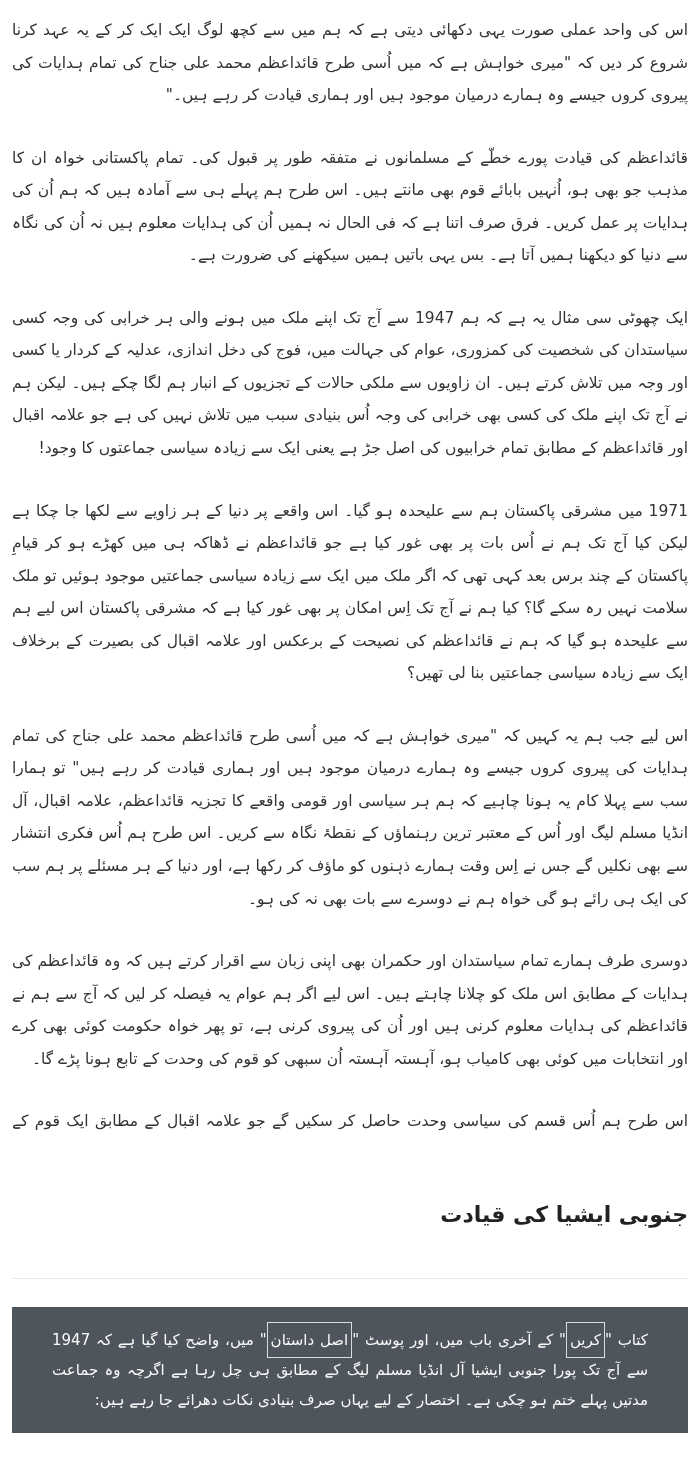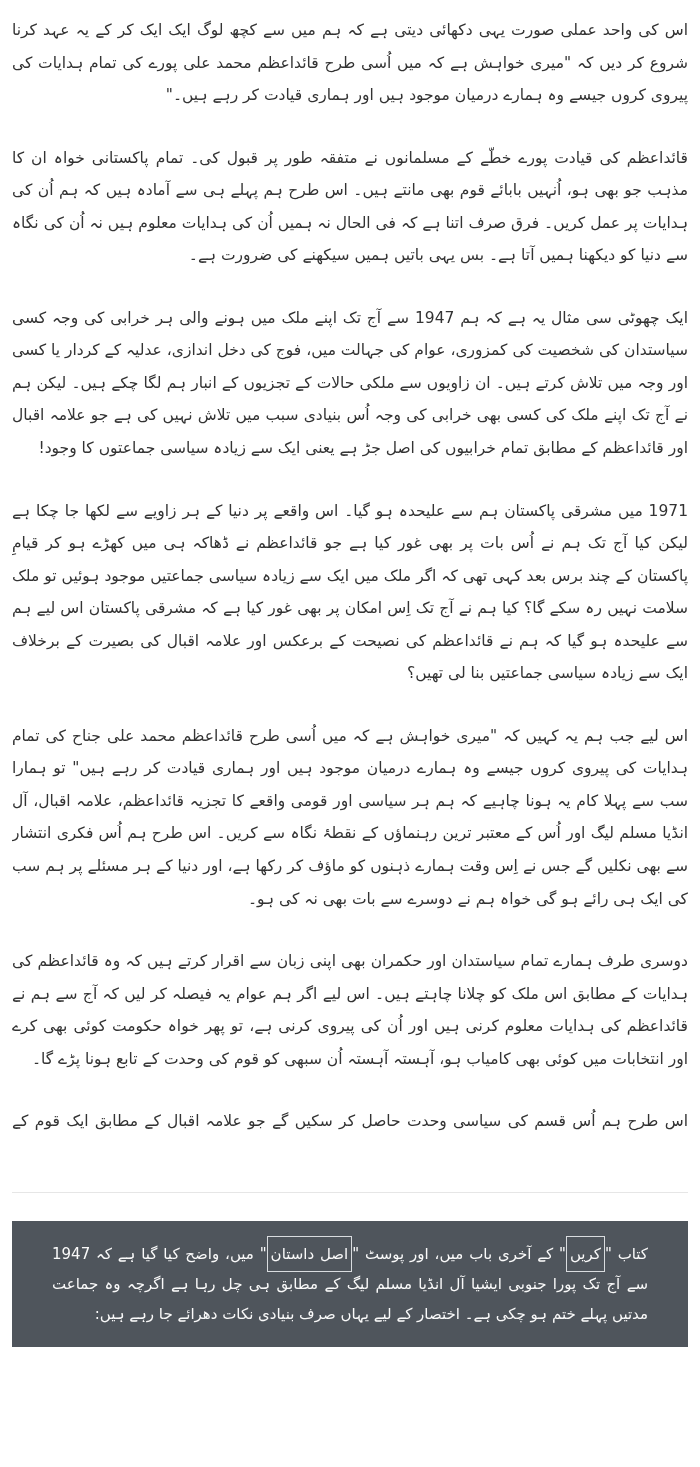--- a/index.html
+++ b/index.html
@@ -69,29 +69,30 @@
     padding:8px 3px;
     cursor:pointer;
   }
 </style>
 </head>
 <body>
 
 <div class="page">
 
   <div class="article">
-    <p>اس کی واحد عملی صورت یہی دکھائی دیتی ہے کہ ہم میں سے کچھ لوگ ایک ایک کر کے یہ عہد کرنا شروع کر دیں کہ "میری خواہش ہے کہ میں اُسی طرح قائداعظم محمد علی پورے کی تمام ہدایات کی پیروی کروں جیسے وہ ہمارے درمیان موجود ہیں اور ہماری قیادت کر رہے ہیں۔"</p>
+    <p>اس کی واحد عملی صورت یہی دکھائی دیتی ہے کہ ہم میں سے کچھ لوگ ایک ایک کر کے یہ عہد کرنا شروع کر دیں کہ "میری خواہش ہے کہ میں اُسی طرح قائداعظم محمد علی جناح کی تمام ہدایات کی پیروی کروں جیسے وہ ہمارے درمیان موجود ہیں اور ہماری قیادت کر رہے ہیں۔"</p>
     <p>قائداعظم کی قیادت پورے خطّے کے مسلمانوں نے متفقہ طور پر قبول کی۔ تمام پاکستانی خواہ ان کا مذہب جو بھی ہو، اُنہیں بابائے قوم بھی مانتے ہیں۔ اس طرح ہم پہلے ہی سے آمادہ ہیں کہ ہم اُن کی ہدایات پر عمل کریں۔ فرق صرف اتنا ہے کہ فی الحال نہ ہمیں اُن کی ہدایات معلوم ہیں نہ اُن کی نگاہ سے دنیا کو دیکھنا ہمیں آتا ہے۔ بس یہی باتیں ہمیں سیکھنے کی ضرورت ہے۔</p>
     <p>ایک چھوٹی سی مثال یہ ہے کہ ہم 1947 سے آج تک اپنے ملک میں ہونے والی ہر خرابی کی وجہ کسی سیاستدان کی شخصیت کی کمزوری، عوام کی جہالت میں، فوج کی دخل اندازی، عدلیہ کے کردار یا کسی اور وجہ میں تلاش کرتے ہیں۔ ان زاویوں سے ملکی حالات کے تجزیوں کے انبار ہم لگا چکے ہیں۔ لیکن ہم نے آج تک اپنے ملک کی کسی بھی خرابی کی وجہ اُس بنیادی سبب میں تلاش نہیں کی ہے جو علامہ اقبال اور قائداعظم کے مطابق تمام خرابیوں کی اصل جڑ ہے یعنی ایک سے زیادہ سیاسی جماعتوں کا وجود!</p>
     <p>1971 میں مشرقی پاکستان ہم سے علیحدہ ہو گیا۔ اس واقعے پر دنیا کے ہر زاویے سے لکھا جا چکا ہے لیکن کیا آج تک ہم نے اُس بات پر بھی غور کیا ہے جو قائداعظم نے ڈھاکہ ہی میں کھڑے ہو کر قیامِ پاکستان کے چند برس بعد کہی تھی کہ اگر ملک میں ایک سے زیادہ سیاسی جماعتیں موجود ہوئیں تو ملک سلامت نہیں رہ سکے گا؟ کیا ہم نے آج تک اِس امکان پر بھی غور کیا ہے کہ مشرقی پاکستان اس لیے ہم سے علیحدہ ہو گیا کہ ہم نے قائداعظم کی نصیحت کے برعکس اور علامہ اقبال کی بصیرت کے برخلاف ایک سے زیادہ سیاسی جماعتیں بنا لی تھیں؟</p>
     <p>اس لیے جب ہم یہ کہیں کہ "میری خواہش ہے کہ میں اُسی طرح قائداعظم محمد علی جناح کی تمام ہدایات کی پیروی کروں جیسے وہ ہمارے درمیان موجود ہیں اور ہماری قیادت کر رہے ہیں" تو ہمارا سب سے پہلا کام یہ ہونا چاہیے کہ ہم ہر سیاسی اور قومی واقعے کا تجزیہ قائداعظم، علامہ اقبال، آل انڈیا مسلم لیگ اور اُس کے معتبر ترین رہنماؤں کے نقطۂ نگاہ سے کریں۔ اس طرح ہم اُس فکری انتشار سے بھی نکلیں گے جس نے اِس وقت ہمارے ذہنوں کو ماؤف کر رکھا ہے، اور دنیا کے ہر مسئلے پر ہم سب کی ایک ہی رائے ہو گی خواہ ہم نے دوسرے سے بات بھی نہ کی ہو۔</p>
     <p>دوسری طرف ہمارے تمام سیاستدان اور حکمران بھی اپنی زبان سے اقرار کرتے ہیں کہ وہ قائداعظم کی ہدایات کے مطابق اس ملک کو چلانا چاہتے ہیں۔ اس لیے اگر ہم عوام یہ فیصلہ کر لیں کہ آج سے ہم نے قائداعظم کی ہدایات معلوم کرنی ہیں اور اُن کی پیروی کرنی ہے، تو پھر خواہ حکومت کوئی بھی کرے اور انتخابات میں کوئی بھی کامیاب ہو، آہستہ آہستہ اُن سبھی کو قوم کی وحدت کے تابع ہونا پڑے گا۔</p>
     <p>اس طرح ہم اُس قسم کی سیاسی وحدت حاصل کر سکیں گے جو علامہ اقبال کے مطابق ایک قوم کے طور پر ہمارے زندہ رہنے کے لیے لازمی ہے۔</p>
   </div>
 
+  <h2 class="heading">جنوبی ایشیا کی قیادت</h2>
 
   <hr class="divider">
 
   <div class="quote-box">
     <p class="quote-text"><span>کتاب "</span><a class="boxed-link">کریں</a><span>"  کے آخری باب میں، اور پوسٹ "</span><a class="boxed-link">اصل داستان</a><span>" میں، واضح کیا گیا ہے کہ 1947 سے آج تک پورا جنوبی ایشیا آل انڈیا مسلم لیگ کے  مطابق ہی چل رہا ہے اگرچہ وہ جماعت مدتیں پہلے ختم ہو چکی ہے۔ اختصار کے لیے یہاں صرف بنیادی نکات دھرائے جا رہے ہیں:</span></p>
   </div>
 
 </div>
 
 </body></html>

